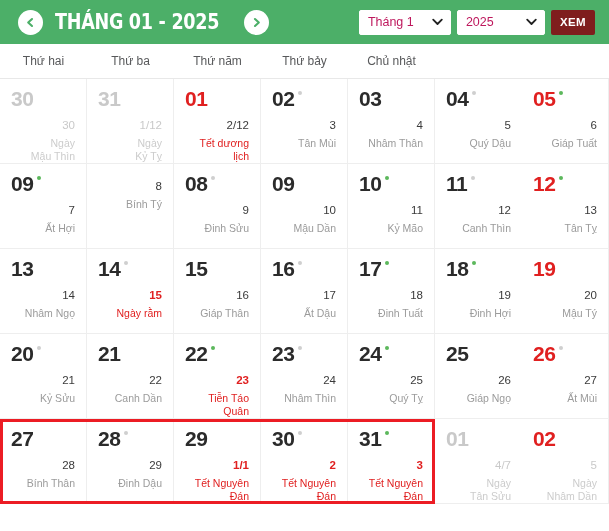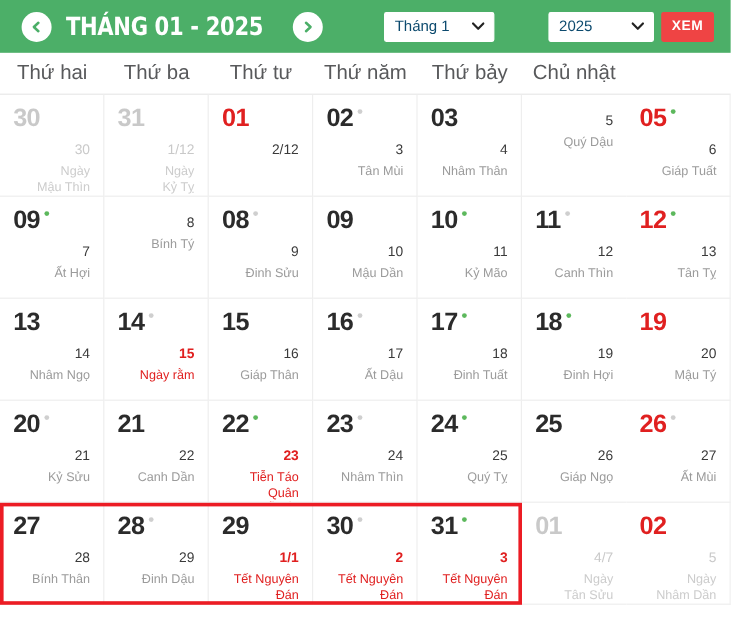--- a/index.html
+++ b/index.html
@@ -63,36 +63,36 @@
     border: 1px solid #ffffff;
     border-radius: 2px;
     display: flex;
     align-items: center;
     box-sizing: border-box;
     margin-right: 6px;
     cursor: pointer;
   }
   .sel .sel-val {
     font-size: 12.5px;
-    color: #0c4a6e;
+    color: #be185d;
     padding: 0 6px 0 8px;
     white-space: nowrap;
   }
   .sel .chev {
     margin-left: auto;
     padding-right: 7px;
     display: flex;
     align-items: center;
   }
   #month-select { width: 92px; }
-  #year-select  { width: 88px; margin-left: 39px; }
+  #year-select  { width: 88px; }
 
   .view-btn {
     height: 25px;
-    background: #ef4444;
+    background: #7f1d1d;
     color: #fff;
     font-size: 11.5px;
     font-weight: bold;
     letter-spacing: 0.4px;
     display: flex;
     align-items: center;
     justify-content: center;
     padding: 0 9px;
     border-radius: 2px;
     cursor: pointer;
@@ -103,21 +103,21 @@
   .weekday-row {
     display: grid;
     grid-template-columns: repeat(7, 1fr);
     height: 34px;
     border-bottom: 1px solid #e8e8e8;
   }
   .weekday-cell {
     display: flex;
     align-items: center;
     justify-content: center;
-    font-size: 17px;
+    font-size: 12px;
     color: #58595b;
   }
 
   
   .day-grid {
     display: grid;
     grid-template-columns: repeat(7, 1fr);
     grid-auto-rows: 85px;
     position: relative;
   }
@@ -230,21 +230,20 @@
         </svg>
       </span>
     </div>
 
     <div class="view-btn">XEM</div>
   </div>
 
   <div class="weekday-row" id="weekday-row">
       <div class="weekday-cell">Thứ hai</div>
       <div class="weekday-cell">Thứ ba</div>
-      <div class="weekday-cell">Thứ tư</div>
       <div class="weekday-cell">Thứ năm</div>
       <div class="weekday-cell">Thứ bảy</div>
       <div class="weekday-cell">Chủ nhật</div>
     </div>
 
   <div class="day-grid" id="day-grid">
     <div id="tet-highlight" style="left: 0px; top: 340px; width: 435px; height: 85px;"></div>
   <div class="day-cell">
         <div class="solar-line">
           <span class="solar muted">30</span>
@@ -260,38 +259,43 @@
         </div>
         <div class="lunar muted">1/12</div>
         <div class="note muted">Ngày<br>Kỷ Tỵ</div>
       </div>
       <div class="day-cell">
         <div class="solar-line">
           <span class="solar red">01</span>
           <span class="dot none"></span>
         </div>
         <div class="lunar ">2/12</div>
+        <div class="note red">Tết dương lịch</div>
       </div>
       <div class="day-cell">
         <div class="solar-line">
           <span class="solar ">02</span>
           <span class="dot gray"></span>
         </div>
         <div class="lunar ">3</div>
         <div class="note ">Tân Mùi</div>
       </div>
       <div class="day-cell">
         <div class="solar-line">
           <span class="solar ">03</span>
           <span class="dot none"></span>
         </div>
         <div class="lunar ">4</div>
         <div class="note ">Nhâm Thân</div>
       </div>
       <div class="day-cell">
+        <div class="solar-line">
+          <span class="solar ">04</span>
+          <span class="dot gray"></span>
+        </div>
         <div class="lunar ">5</div>
         <div class="note ">Quý Dậu</div>
       </div>
       <div class="day-cell">
         <div class="solar-line">
           <span class="solar red">05</span>
           <span class="dot green"></span>
         </div>
         <div class="lunar ">6</div>
         <div class="note ">Giáp Tuất</div>

